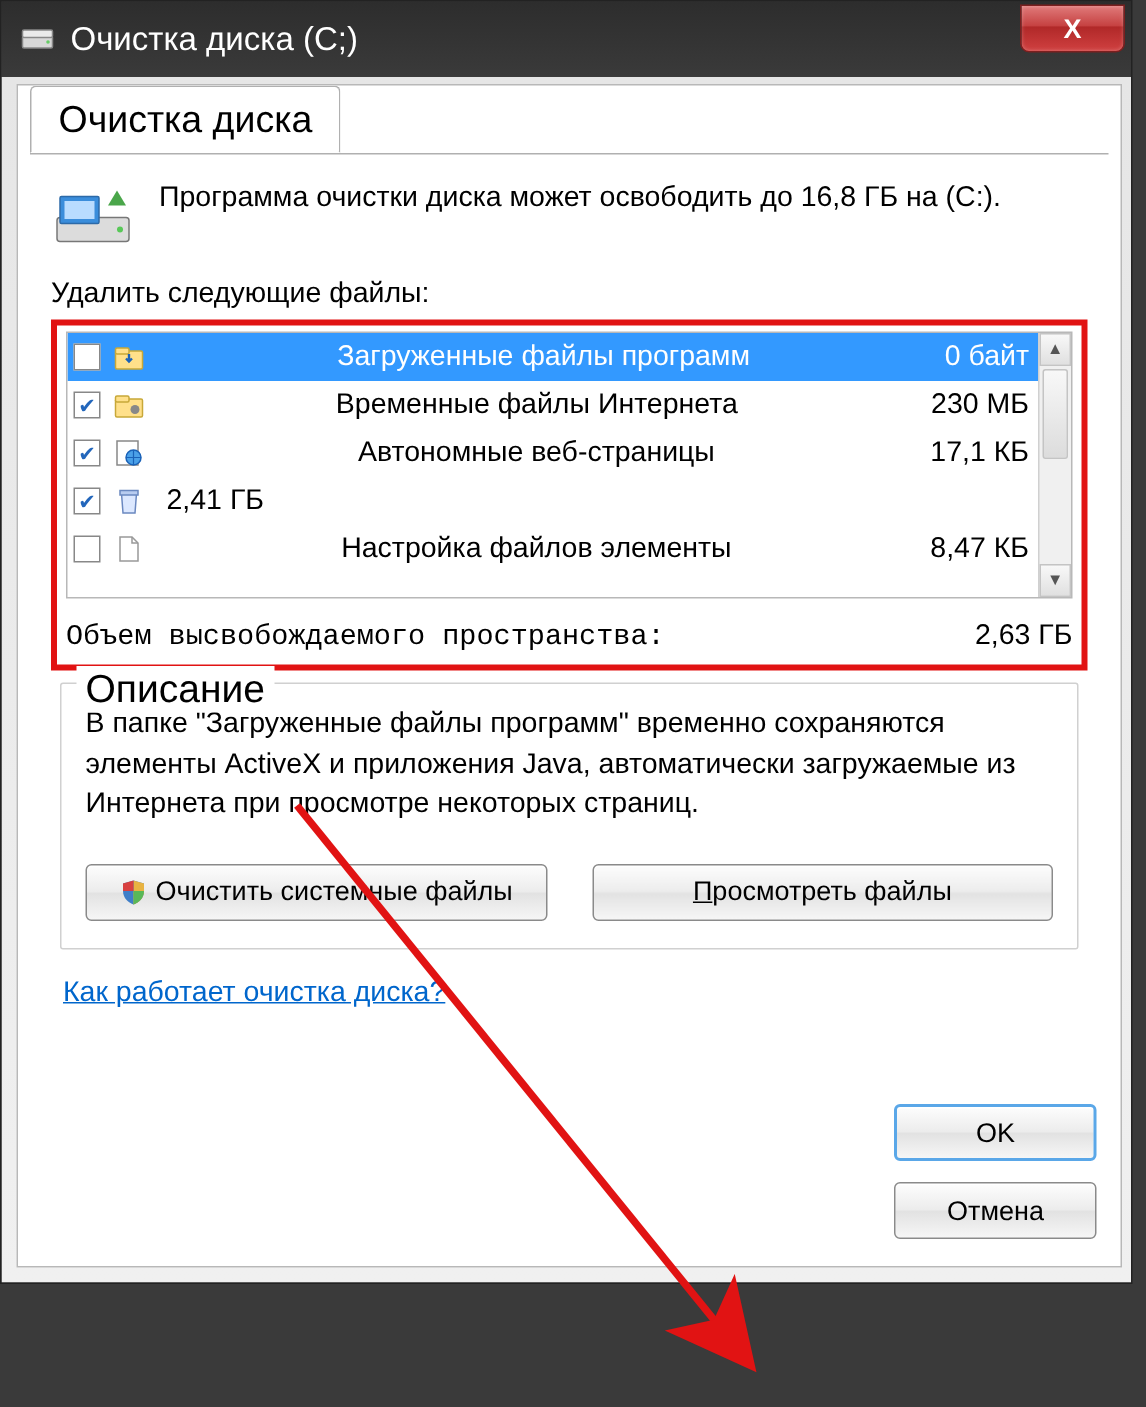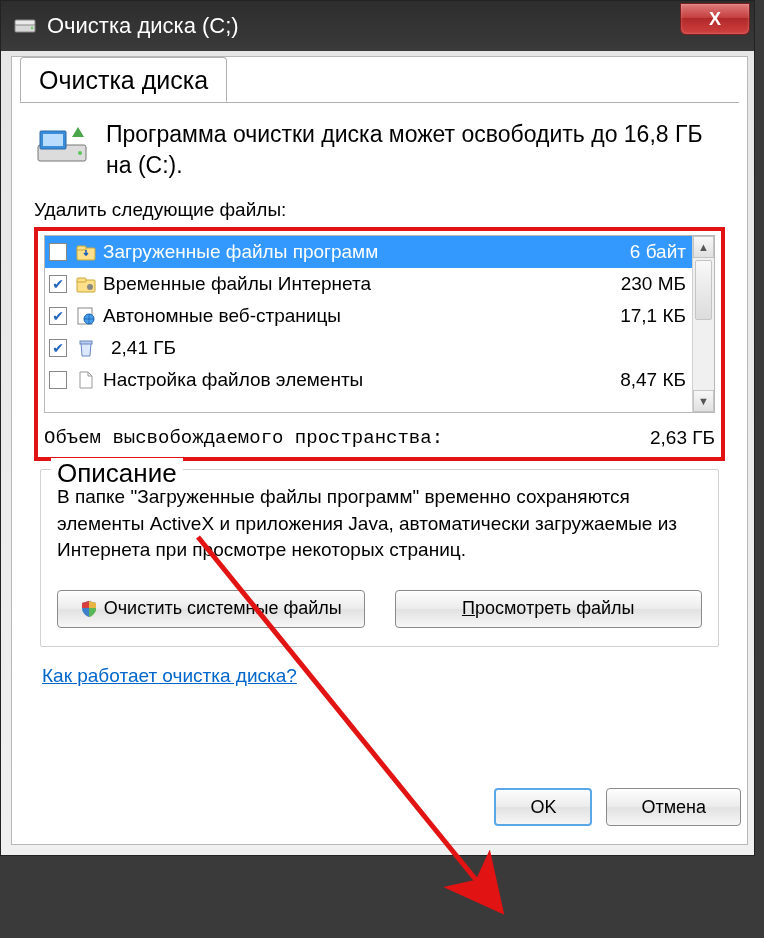--- a/index.html
+++ b/index.html
@@ -77,21 +77,21 @@
     border-top: 1px solid #b0b0b0;
     margin: 0 8px 8px 8px;
     padding: 16px 14px 14px 14px;
   }
   .intro {
     display: flex;
     gap: 16px;
     margin-bottom: 18px;
   }
   .drive-icon { width: 56px; height: 48px; flex: 0 0 56px; }
-  .intro-text { font-size: 23px; line-height: 1.35; }
+  .intro-text { font-size: 19px; line-height: 1.35; }
   .label-delete { font-size: 19px; margin: 6px 0 6px 0; }
   .redbox {
     border: 4px solid #e11313;
     padding: 4px 6px 8px 6px;
     margin-bottom: 6px;
   }
   .filelist {
     border: 1px solid #b8b8b8;
     background: #fff;
     height: 178px;
@@ -132,21 +132,21 @@
   .row .cb {
     width: 18px; height: 18px;
     border: 1px solid #888;
     background: #fff;
     margin-right: 8px;
     display: inline-flex;
     align-items: center; justify-content: center;
     font-size: 14px; color: #2266bb;
   }
   .row .ficon { width: 22px; height: 22px; margin-right: 6px; display:inline-flex; }
-  .row .fname { flex: 1 1 auto; white-space: nowrap; overflow: hidden; }
+  .row .fname { flex: 1 1 auto; white-space: nowrap; overflow: hidden; text-align: center; }
   .row .fsize { flex: 0 0 auto; text-align: right; padding-left: 8px; }
   .summary {
     display: flex;
     font-size: 19px;
     margin-top: 14px;
   }
   .summary .lbl { flex: 1; font-family: Liberation Mono, monospace; }
   .summary .val { }
   .groupbox {
     border: 1px solid #d0d0d0;
@@ -187,24 +187,25 @@
   .shield-icon { width:18px; height:18px; display:inline-flex; }
   .link {
     color: #0066cc;
     text-decoration: underline;
     font-size: 19px;
     margin: 18px 0 0 8px;
     display: inline-block;
   }
   .dialog-buttons {
     position: absolute;
-    right: 6px;
+    right: 16px;
     bottom: 18px;
     display: flex;
     gap: 14px;
+    flex-direction: column;
   }
   .arrow-svg {
     position: absolute;
     left: 176px;
     top: 470px;
     pointer-events: none;
   }
   .underline-first { text-decoration: underline; }
 </style>
 </head>
@@ -257,21 +258,21 @@
               <div class="row selected">
                 <span class="cb"></span>
                 <span class="ficon">
                   <svg viewBox="0 0 22 22">
                     <rect x="2" y="7" width="18" height="12" rx="1" fill="#ffe08a" stroke="#c8a838"></rect>
                     <rect x="2" y="5" width="9" height="4" rx="1" fill="#ffe08a" stroke="#c8a838"></rect>
                     <path d="M11 9 v5 m-2 -2 l2 2 l2 -2" stroke="#1a62b8" stroke-width="1.6" fill="none"></path>
                   </svg>
                 </span>
                 <span class="fname">Загруженные файлы программ</span>
-                <span class="fsize">6 байт</span>
+                <span class="fsize">0 байт</span>
               </div>
               <div class="row">
                 <span class="cb">✔</span>
                 <span class="ficon">
                   <svg viewBox="0 0 22 22">
                     <rect x="2" y="7" width="18" height="12" rx="1" fill="#ffe08a" stroke="#c8a838"></rect>
                     <rect x="2" y="5" width="9" height="4" rx="1" fill="#ffe08a" stroke="#c8a838"></rect>
                     <circle cx="15" cy="14" r="3" fill="#888"></circle>
                   </svg>
                 </span>

